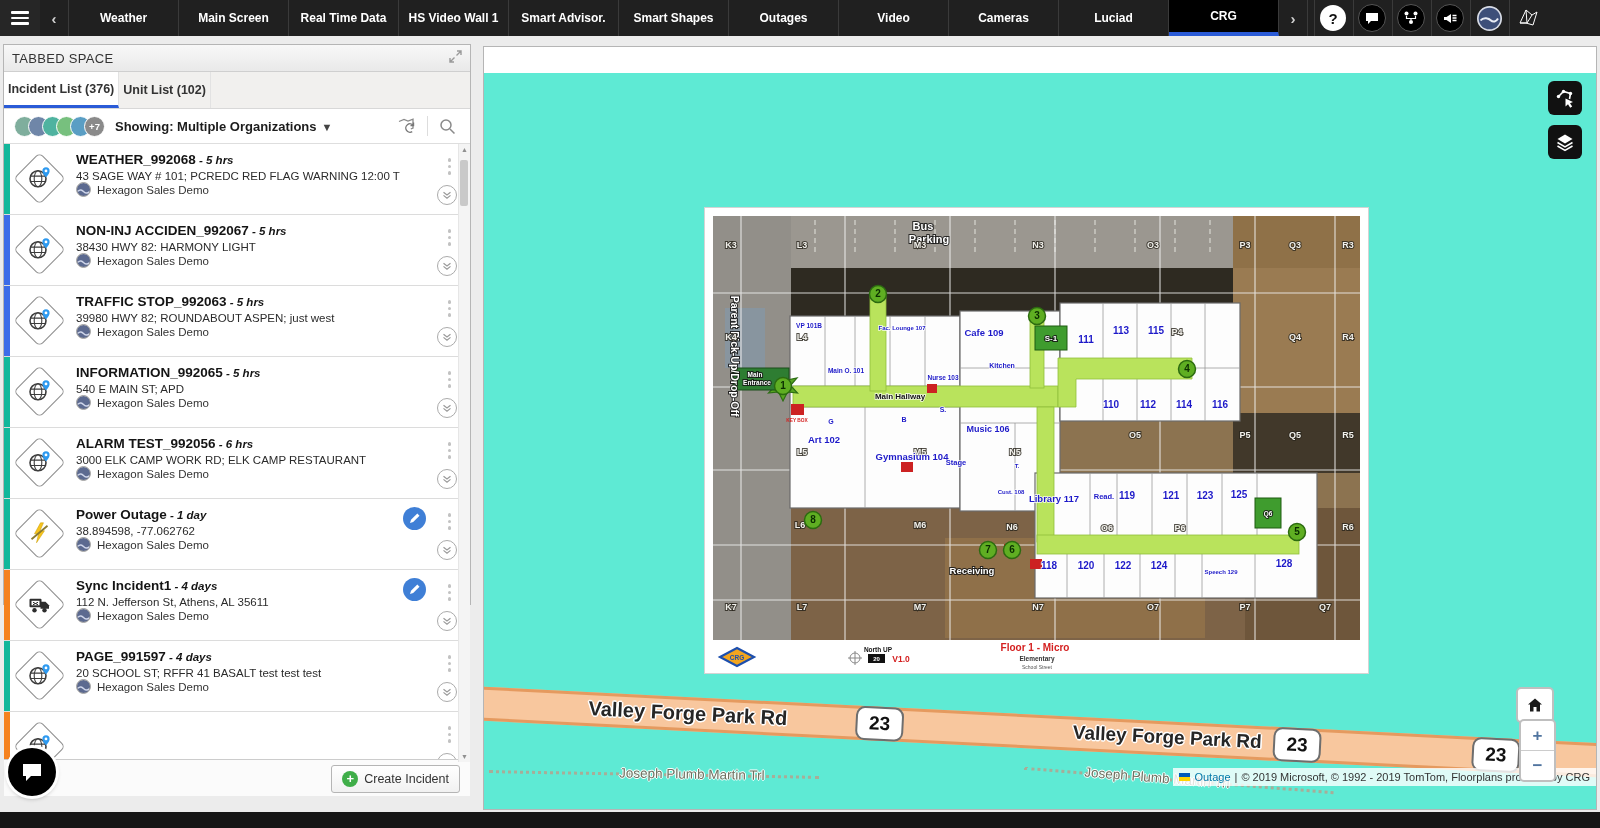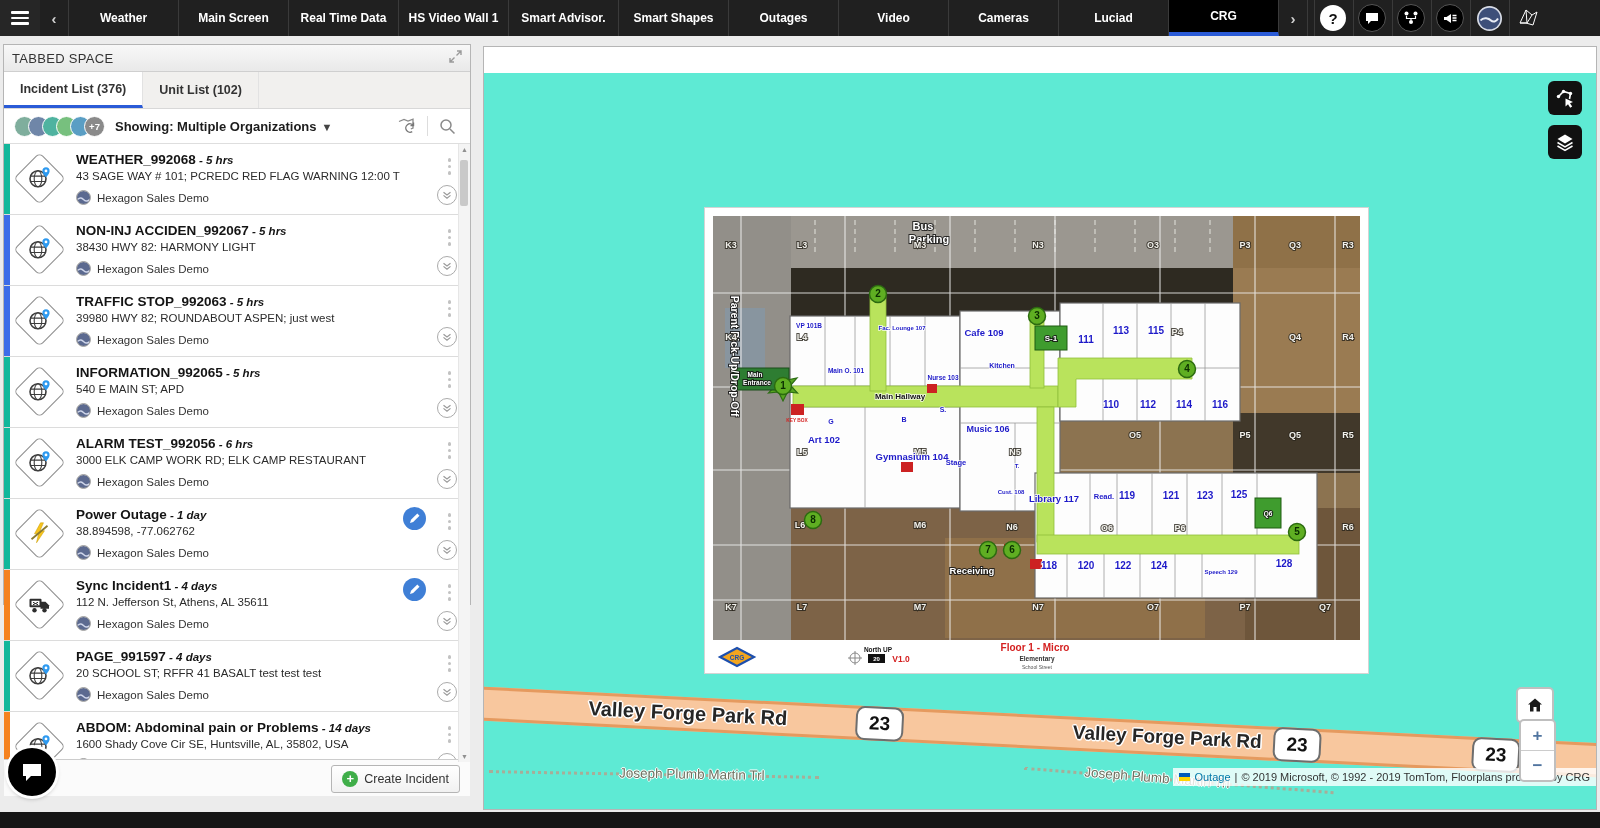--- a/index.html
+++ b/index.html
@@ -17,21 +17,21 @@
   .nav-icon{width:36px;height:36px;display:flex;align-items:center;justify-content:center;cursor:pointer;border-left:1px solid #3a3a3a;}
   .circ{width:26px;height:26px;border-radius:50%;display:flex;align-items:center;justify-content:center;}
   .circ.black{background:#000;border:1px solid #555;}
   .circ.white{background:#fff;color:#111;font-weight:bold;font-size:15px;}
 
   
   .left-panel{position:absolute;left:3px;top:44px;width:468px;height:561px;background:#fff;border:1px solid #b5b5b5;box-sizing:border-box;}
   .panel-header{height:26px;background:linear-gradient(#f8f8f8,#e9e9e9);border-bottom:1px solid #cfcfcf;display:flex;align-items:center;padding:0 8px;color:#333;font-size:13px;letter-spacing:.3px;}
   .panel-header .sp{flex:1;}
   .tabs-row{height:36px;background:#f1f0ee;border-bottom:1px solid #d8d8d8;display:flex;align-items:stretch;}
-  .ltab{padding:0 16px;display:flex;align-items:center;font-size:12.5px;font-weight:bold;color:#333;cursor:pointer;border-right:1px solid #e2e2e2;box-sizing:border-box;}
+  .ltab{padding:0 4px;display:flex;align-items:center;font-size:12.5px;font-weight:bold;color:#333;cursor:pointer;border-right:1px solid #e2e2e2;box-sizing:border-box;}
   .ltab.active{background:#fff;border-bottom:3px solid #2a5bd7;}
   .filter-row{height:34px;display:flex;align-items:center;padding:0 10px;border-bottom:1px solid #dedede;}
   #avatar-stack{display:flex;align-items:center;}
   .avatar{width:21px;height:21px;border-radius:50%;border:1.5px solid #fff;margin-left:-7px;box-sizing:border-box;}
   .avatar:first-child{margin-left:0;}
   .avatar.badge{background:#8a8a8a;color:#fff;font-size:9.5px;font-weight:bold;display:flex;align-items:center;justify-content:center;}
   .showing{margin-left:10px;font-size:13px;font-weight:bold;color:#1c1c1c;text-decoration-color:#8a63b8;text-decoration-thickness:2px;text-underline-offset:3px;cursor:pointer;white-space:nowrap;}
   .showing .car{color:#444;font-size:11px;margin-left:5px;text-decoration:none;display:inline-block;}
   .filter-sp{flex:1;}
   .f-icon{width:26px;display:flex;justify-content:center;cursor:pointer;}
@@ -43,21 +43,21 @@
   .scroll-arrow{position:absolute;left:0;width:11px;text-align:center;font-size:7px;color:#909090;}
 
   .inc-item{position:relative;height:71px;border-bottom:1px solid #dcdcdc;box-sizing:border-box;background:#fff;cursor:pointer;}
   .inc-bar{position:absolute;left:0;top:0;bottom:0;width:6px;}
   .inc-diamond{position:absolute;left:17px;top:16px;width:37px;height:37px;border:1.5px solid #8d8d8d;border-radius:5px;background:#fff;transform:rotate(45deg);box-sizing:border-box;}
   .inc-diamond-inner{position:absolute;left:4px;top:4px;width:26px;height:26px;transform:rotate(-45deg);}
   .inc-main{position:absolute;left:72px;top:8px;right:70px;}
   .inc-title{font-size:13.5px;font-weight:bold;color:#141414;white-space:nowrap;overflow:hidden;}
   .inc-age{font-size:11.5px;font-style:italic;}
   .inc-addr{margin-top:3px;font-size:11.5px;color:#2b2b2b;white-space:nowrap;overflow:hidden;}
-  .inc-org{margin-top:8px;display:flex;align-items:center;gap:6px;font-size:11.5px;color:#333;}
+  .inc-org{margin-top:0;display:flex;align-items:center;gap:6px;font-size:11.5px;color:#333;}
   .inc-menu{position:absolute;right:16px;top:11px;display:flex;flex-direction:column;gap:3px;padding:3px;cursor:pointer;}
   .inc-menu i{width:3.5px;height:3.5px;border-radius:50%;background:#c2c2c2;}
   .inc-expand{position:absolute;right:13px;top:41px;width:20px;height:20px;border:1.5px solid #ababab;border-radius:50%;display:flex;align-items:center;justify-content:center;box-sizing:border-box;cursor:pointer;}
   .inc-edit{position:absolute;right:44px;top:8px;width:23px;height:23px;border-radius:50%;background:#3f7fd6;display:flex;align-items:center;justify-content:center;cursor:pointer;}
 
   .bottom-bar{position:absolute;left:0;right:0;top:714px;height:36px;background:#fbfbfb;border-top:1px solid #cccccc;}
   .create-btn{position:absolute;right:10px;top:5px;height:26px;display:flex;align-items:center;gap:6px;padding:0 10px;border:1px solid #b5b5b5;border-radius:3px;background:linear-gradient(#fff,#f1f1f1);font-size:12.5px;color:#333;cursor:pointer;}
   .plus-circ{width:16px;height:16px;border-radius:50%;background:#3fae49;color:#fff;font-size:13px;font-weight:bold;display:flex;align-items:center;justify-content:center;line-height:0;}
 
   .chat-fab{position:absolute;left:8px;top:748px;width:48px;height:48px;border-radius:50%;background:#000;display:flex;align-items:center;justify-content:center;z-index:60;box-shadow:0 0 0 3px #fff,0 2px 5px rgba(0,0,0,.4);cursor:pointer;}
@@ -491,32 +491,20 @@
         <div class="inc-item">
           <div class="inc-bar" style="background:#f5821f"></div>
           <div class="inc-diamond">
             <div class="inc-diamond-inner"><svg width="26" height="26" viewBox="0 0 26 26">
                 <circle cx="11.5" cy="14" r="8" fill="none" stroke="#3d3d3d" stroke-width="1.6"></circle>
                 <ellipse cx="11.5" cy="14" rx="3.8" ry="8" fill="none" stroke="#3d3d3d" stroke-width="1.1"></ellipse>
                 <path d="M4 11.3h15M4 16.7h15" stroke="#3d3d3d" stroke-width="1.1"></path>
                 <path d="M19.5 2.5a3.6 3.6 0 0 1 3.6 3.6c0 2.7-3.6 6.4-3.6 6.4s-3.6-3.7-3.6-6.4a3.6 3.6 0 0 1 3.6-3.6z" fill="#2e9af0"></path>
                 <circle cx="19.5" cy="6.1" r="1.4" fill="#fff"></circle>
               </svg></div>
-          </div>
-          <div class="inc-main">
-            <div class="inc-title">ABDOM: Abdominal pain or Problems<span class="inc-age"> - 14 days</span></div>
-            <div class="inc-addr">1600 Shady Cove Cir SE, Huntsville, AL, 35802, USA</div>
-            <div class="inc-org">
-              <svg width="15" height="15" viewBox="0 0 15 15">
-                <circle cx="7.5" cy="7.5" r="6.6" fill="#5c6a90"></circle>
-                <path d="M2 9.2c2-2.2 4-1.2 5.5.3S11.2 12 13.2 9.8" stroke="#cfd6ea" stroke-width="1.5" fill="none"></path>
-                <circle cx="7.5" cy="7.5" r="6.9" fill="none" stroke="#909090" stroke-width="1"></circle>
-              </svg>
-              <span>Hexagon Sales Demo</span>
-            </div>
           </div>
           <div class="inc-menu">
             <i></i>
             <i></i>
             <i></i>
           </div>
           <div class="inc-expand">
             <svg width="12" height="12" viewBox="0 0 12 12">
               <path d="M2.5 3.2l3.5 2.8 3.5-2.8M2.5 6.4l3.5 2.8 3.5-2.8" stroke="#9a9a9a" fill="none" stroke-width="1.2"></path>
             </svg>

